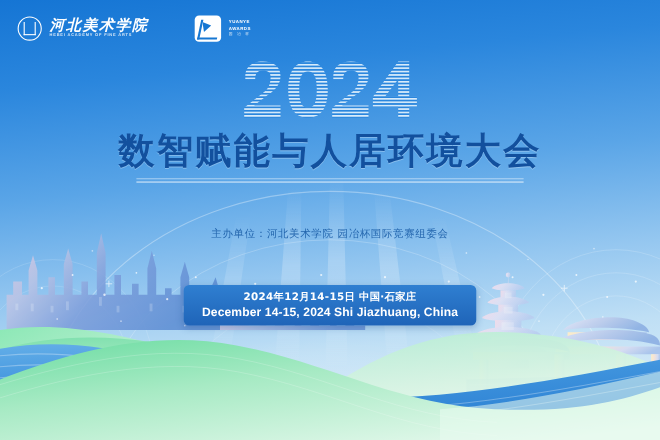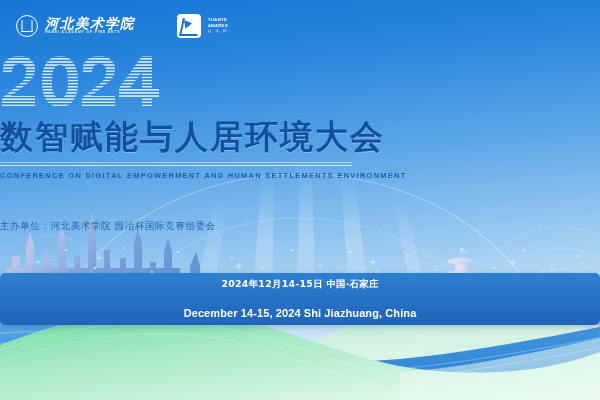--- a/index.html
+++ b/index.html
@@ -61,21 +61,21 @@
     background:#1677d2; clip-path:polygon(0 0,100% 35%,18% 100%);
   }
   .logo2-txt { display:flex; flex-direction:column; gap:2px; }
   .logo2-l1 { font-size:4px; font-weight:700; color:#fff; letter-spacing:.4px; line-height:1; white-space:nowrap;}
   .logo2-l2 { font-size:4px; font-weight:700; color:#fff; letter-spacing:.4px; line-height:1; white-space:nowrap;}
   .logo2-l3 { font-size:3.4px; color:#cfe3f6; letter-spacing:1.6px; line-height:1; white-space:nowrap;}
 
   
   .content {
     position:absolute; left:0; top:0; width:600px; height:400px; z-index:15;
-    display:flex; flex-direction:column; 
+    display:flex; flex-direction:column; align-items:center;
   }
   .year-wrap { margin-top:55px; height:55px; display:flex; align-items:center; }
   .year-svg { display:block; }
 
   .title-cn {
     margin-top:10px;
     font-family:"DejaVu Sans", sans-serif;
     font-size:33px; font-weight:700; color:#12509e;
     letter-spacing:2px; line-height:1;
     text-shadow:0 1px 0 rgba(255,255,255,0.28);
@@ -98,21 +98,21 @@
     font-size:9.5px; color:#1b5ea8; letter-spacing:.6px; white-space:nowrap;
     opacity:.92;
   }
 
   .date-badge {
     margin-top:40px;
     padding:5px 17px 6px 17px;
     border-radius:5px;
     background:linear-gradient(180deg,#2f7fd1 0%, #1f64b8 100%);
     box-shadow:0 2px 7px rgba(20,70,130,.28);
-    display:flex; flex-direction:column; align-items:center; gap:16px;
+    display:flex; flex-direction:column; align-items:center; gap:1px;
   }
   .date-cn {
     font-family:"DejaVu Sans", sans-serif;
     font-size:9.4px; color:#ffffff; font-weight:700; letter-spacing:.3px; white-space:nowrap;
   }
   .date-en {
     font-size:11px; color:#ffffff; font-weight:700; letter-spacing:.1px; white-space:nowrap;
   }
 </style>
 </head>
@@ -462,21 +462,20 @@
       </svg>
     </div>
 
     <div class="title-cn">数智赋能与人居环境大会</div>
 
     <div class="rule-wrap">
       <div class="rule thin"></div>
       <div class="rule"></div>
     </div>
 
-    <div class="title-en">CONFERENCE ON DIGITAL EMPOWERMENT AND HUMAN SETTLEMENTS ENVIRONMENT</div>
 
     <div class="organizer">主办单位：河北美术学院  园冶杯国际竞赛组委会</div>
 
     <div class="date-badge">
       <div class="date-cn">2024年12月14-15日  中国·石家庄</div>
       <div class="date-en">December 14-15, 2024 Shi Jiazhuang, China</div>
     </div>
 
   </div>
 </div>

